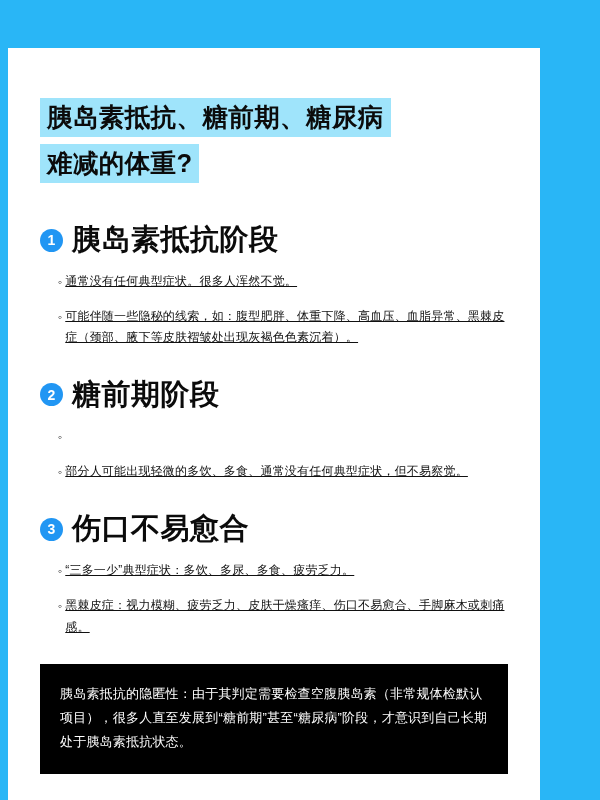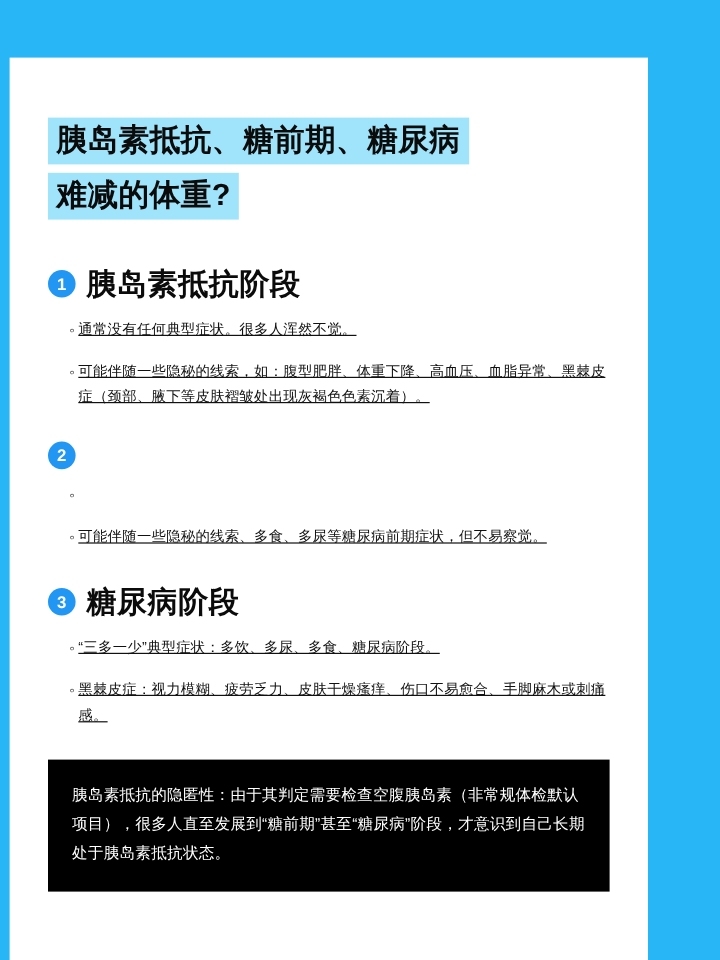--- a/index.html
+++ b/index.html
@@ -57,21 +57,21 @@
     color: #ffffff;
     font-size: 14px;
     font-weight: bold;
     display: flex;
     align-items: center;
     justify-content: center;
     margin-right: 9px;
     flex: 0 0 auto;
   }
   .sec-title {
-    font-size: 25px;
+    font-size: 29px;
     font-weight: bold;
     color: #0b0b0b;
     letter-spacing: 0.5px;
   }
   .bullet-row {
     display: flex;
     align-items: flex-start;
     margin: 0 0 12px 0;
     padding-left: 18px;
   }
@@ -122,38 +122,39 @@
     </div>
     <div class="bullet-row">
       <span class="bullet-dot">◦</span>
       <span class="bullet-text">可能伴随一些隐秘的线索，如：腹型肥胖、体重下降、高血压、血脂异常、黑棘皮症（颈部、腋下等皮肤褶皱处出现灰褐色色素沉着）。</span>
     </div>
   </div>
 
   <div class="section">
     <div class="sec-head">
       <div class="num-badge">2</div>
+      <div class="sec-title">糖前期阶段</div>
     </div>
     <div class="bullet-row">
       <span class="bullet-dot">◦</span>
     </div>
     <div class="bullet-row">
       <span class="bullet-dot">◦</span>
-      <span class="bullet-text">可能伴随一些隐秘的线索、多食、多尿等糖尿病前期症状，但不易察觉。</span>
+      <span class="bullet-text">部分人可能出现轻微的多饮、多食、通常没有任何典型症状，但不易察觉。</span>
     </div>
   </div>
 
   <div class="section">
     <div class="sec-head">
       <div class="num-badge">3</div>
-      <div class="sec-title">糖尿病阶段</div>
+      <div class="sec-title">伤口不易愈合</div>
     </div>
     <div class="bullet-row">
       <span class="bullet-dot">◦</span>
-      <span class="bullet-text">“三多一少”典型症状：多饮、多尿、多食、糖尿病阶段。</span>
+      <span class="bullet-text">“三多一少”典型症状：多饮、多尿、多食、疲劳乏力。</span>
     </div>
     <div class="bullet-row">
       <span class="bullet-dot">◦</span>
       <span class="bullet-text">黑棘皮症：视力模糊、疲劳乏力、皮肤干燥瘙痒、伤口不易愈合、手脚麻木或刺痛感。</span>
     </div>
   </div>
 
   <div class="note-box">胰岛素抵抗的隐匿性：由于其判定需要检查空腹胰岛素（非常规体检默认项目），很多人直至发展到“糖前期”甚至“糖尿病”阶段，才意识到自己长期处于胰岛素抵抗状态。</div>
 
 </div>

